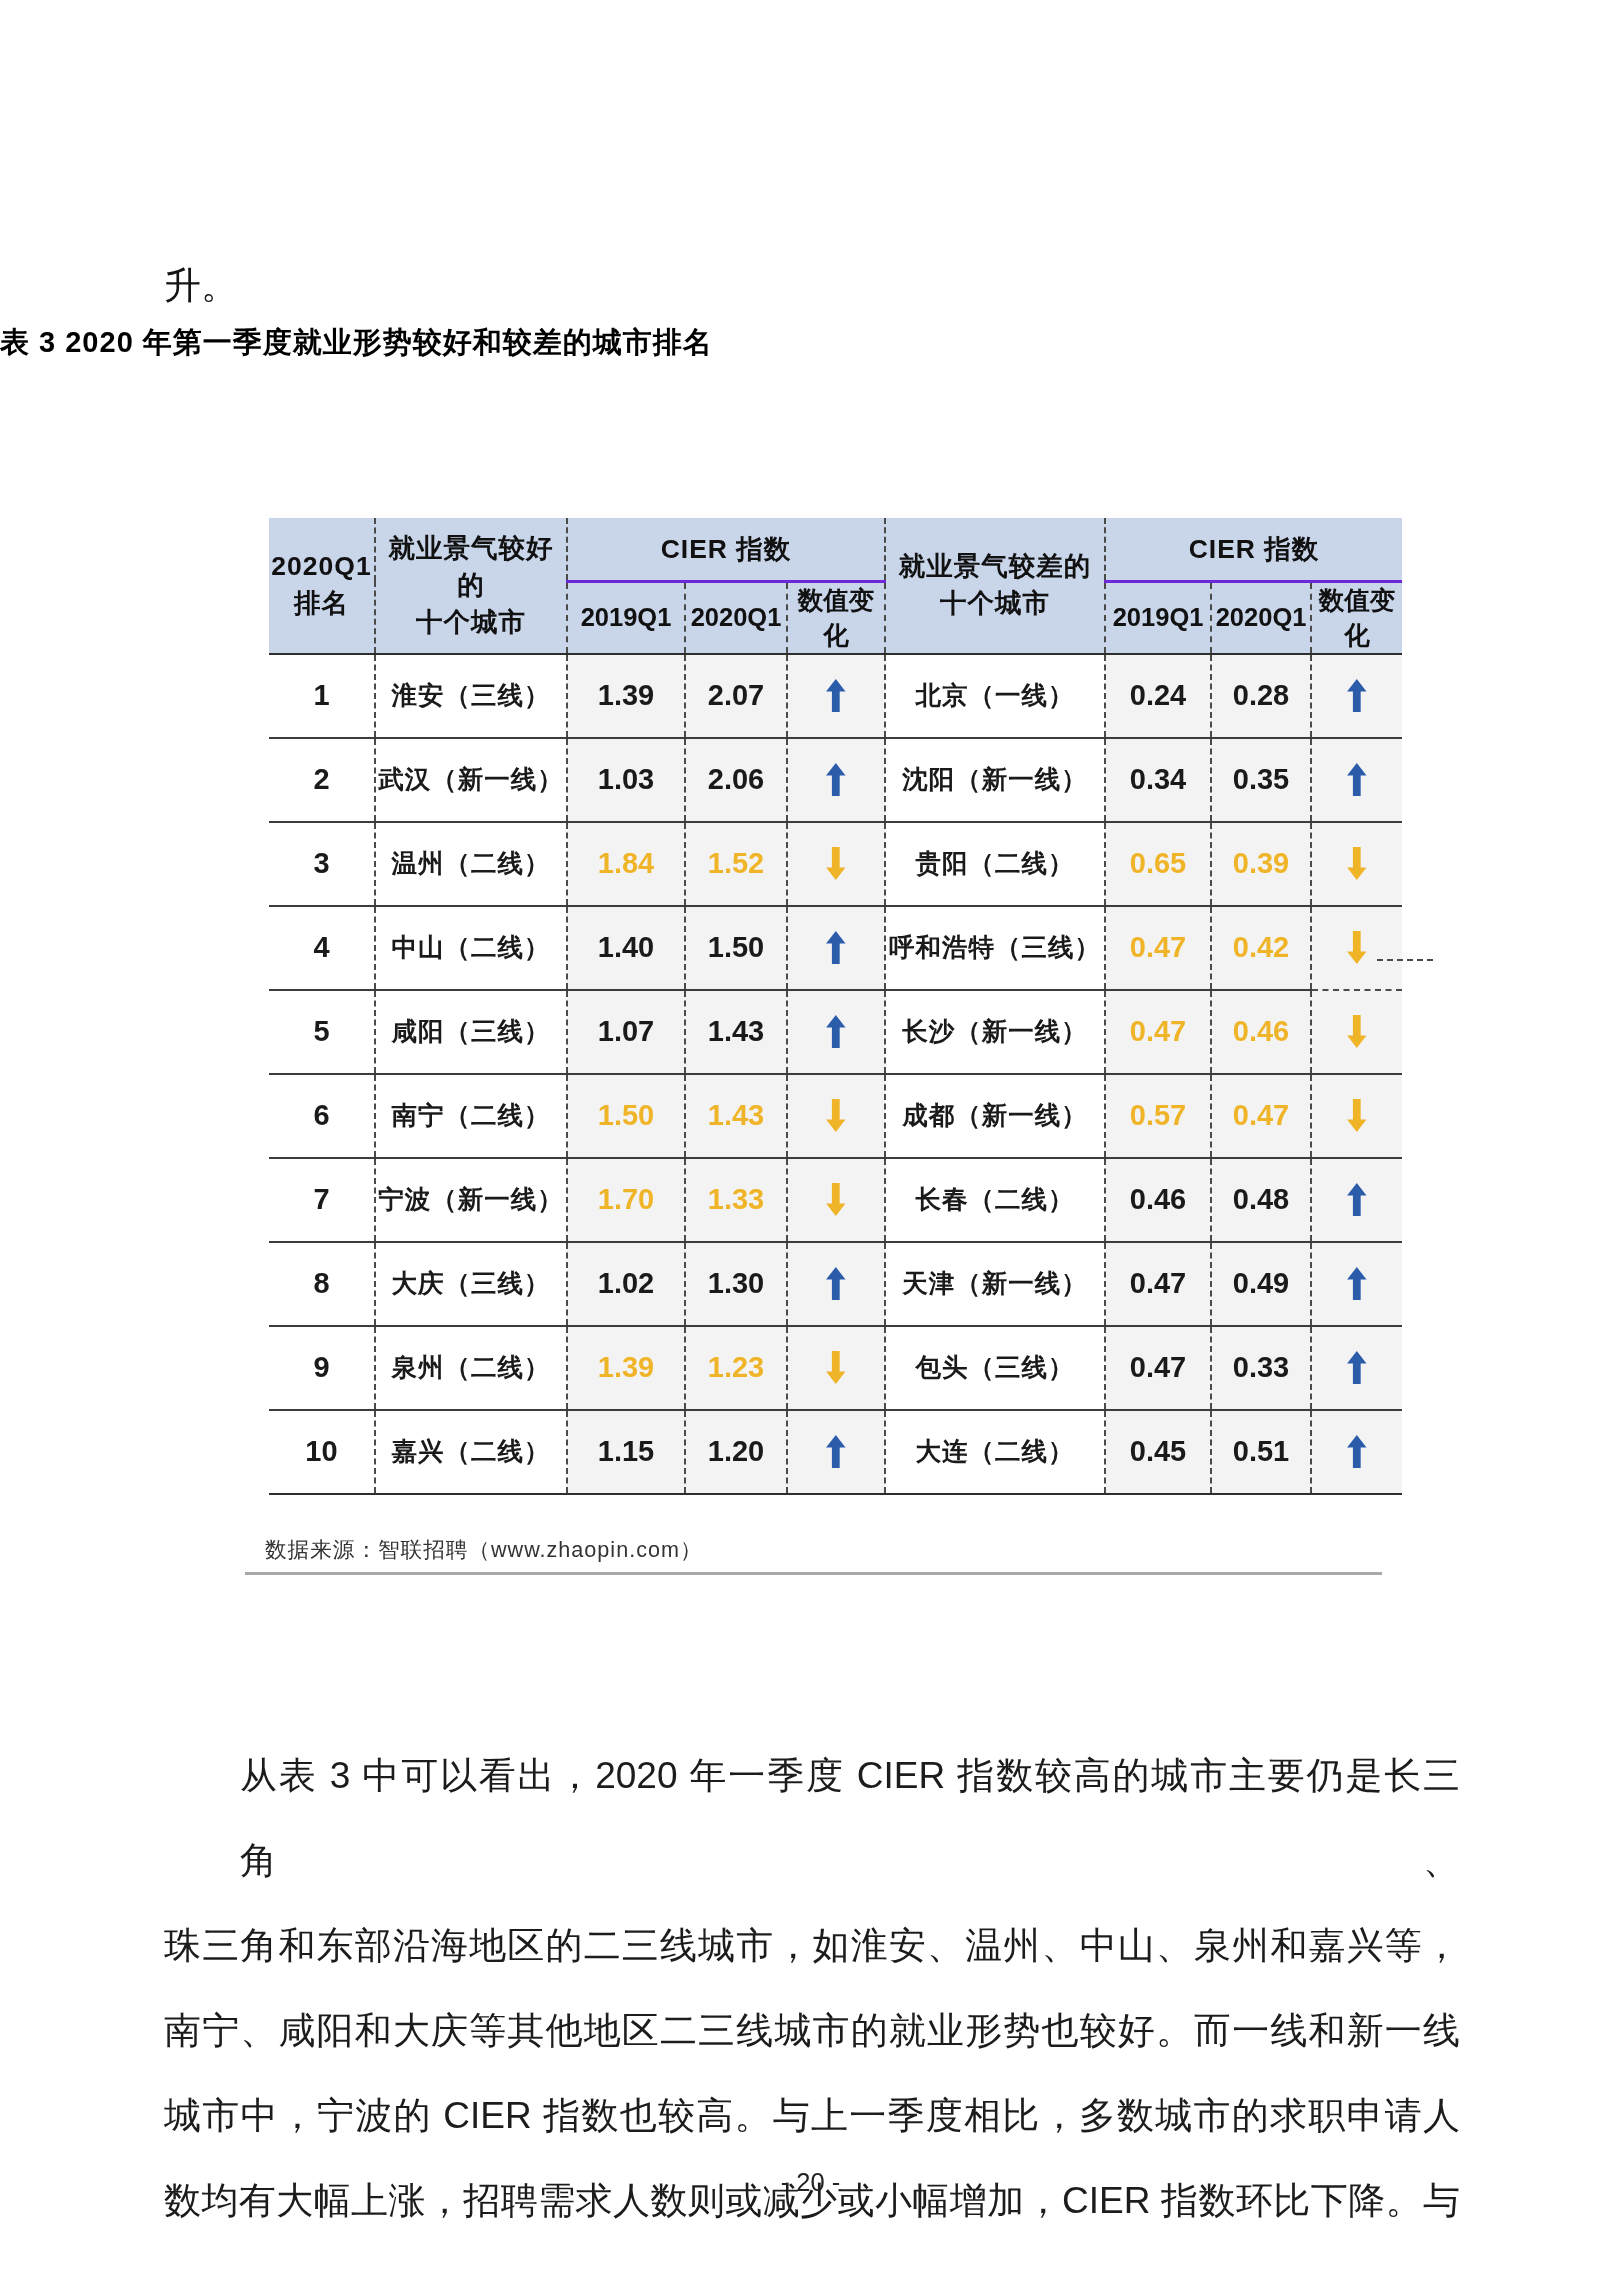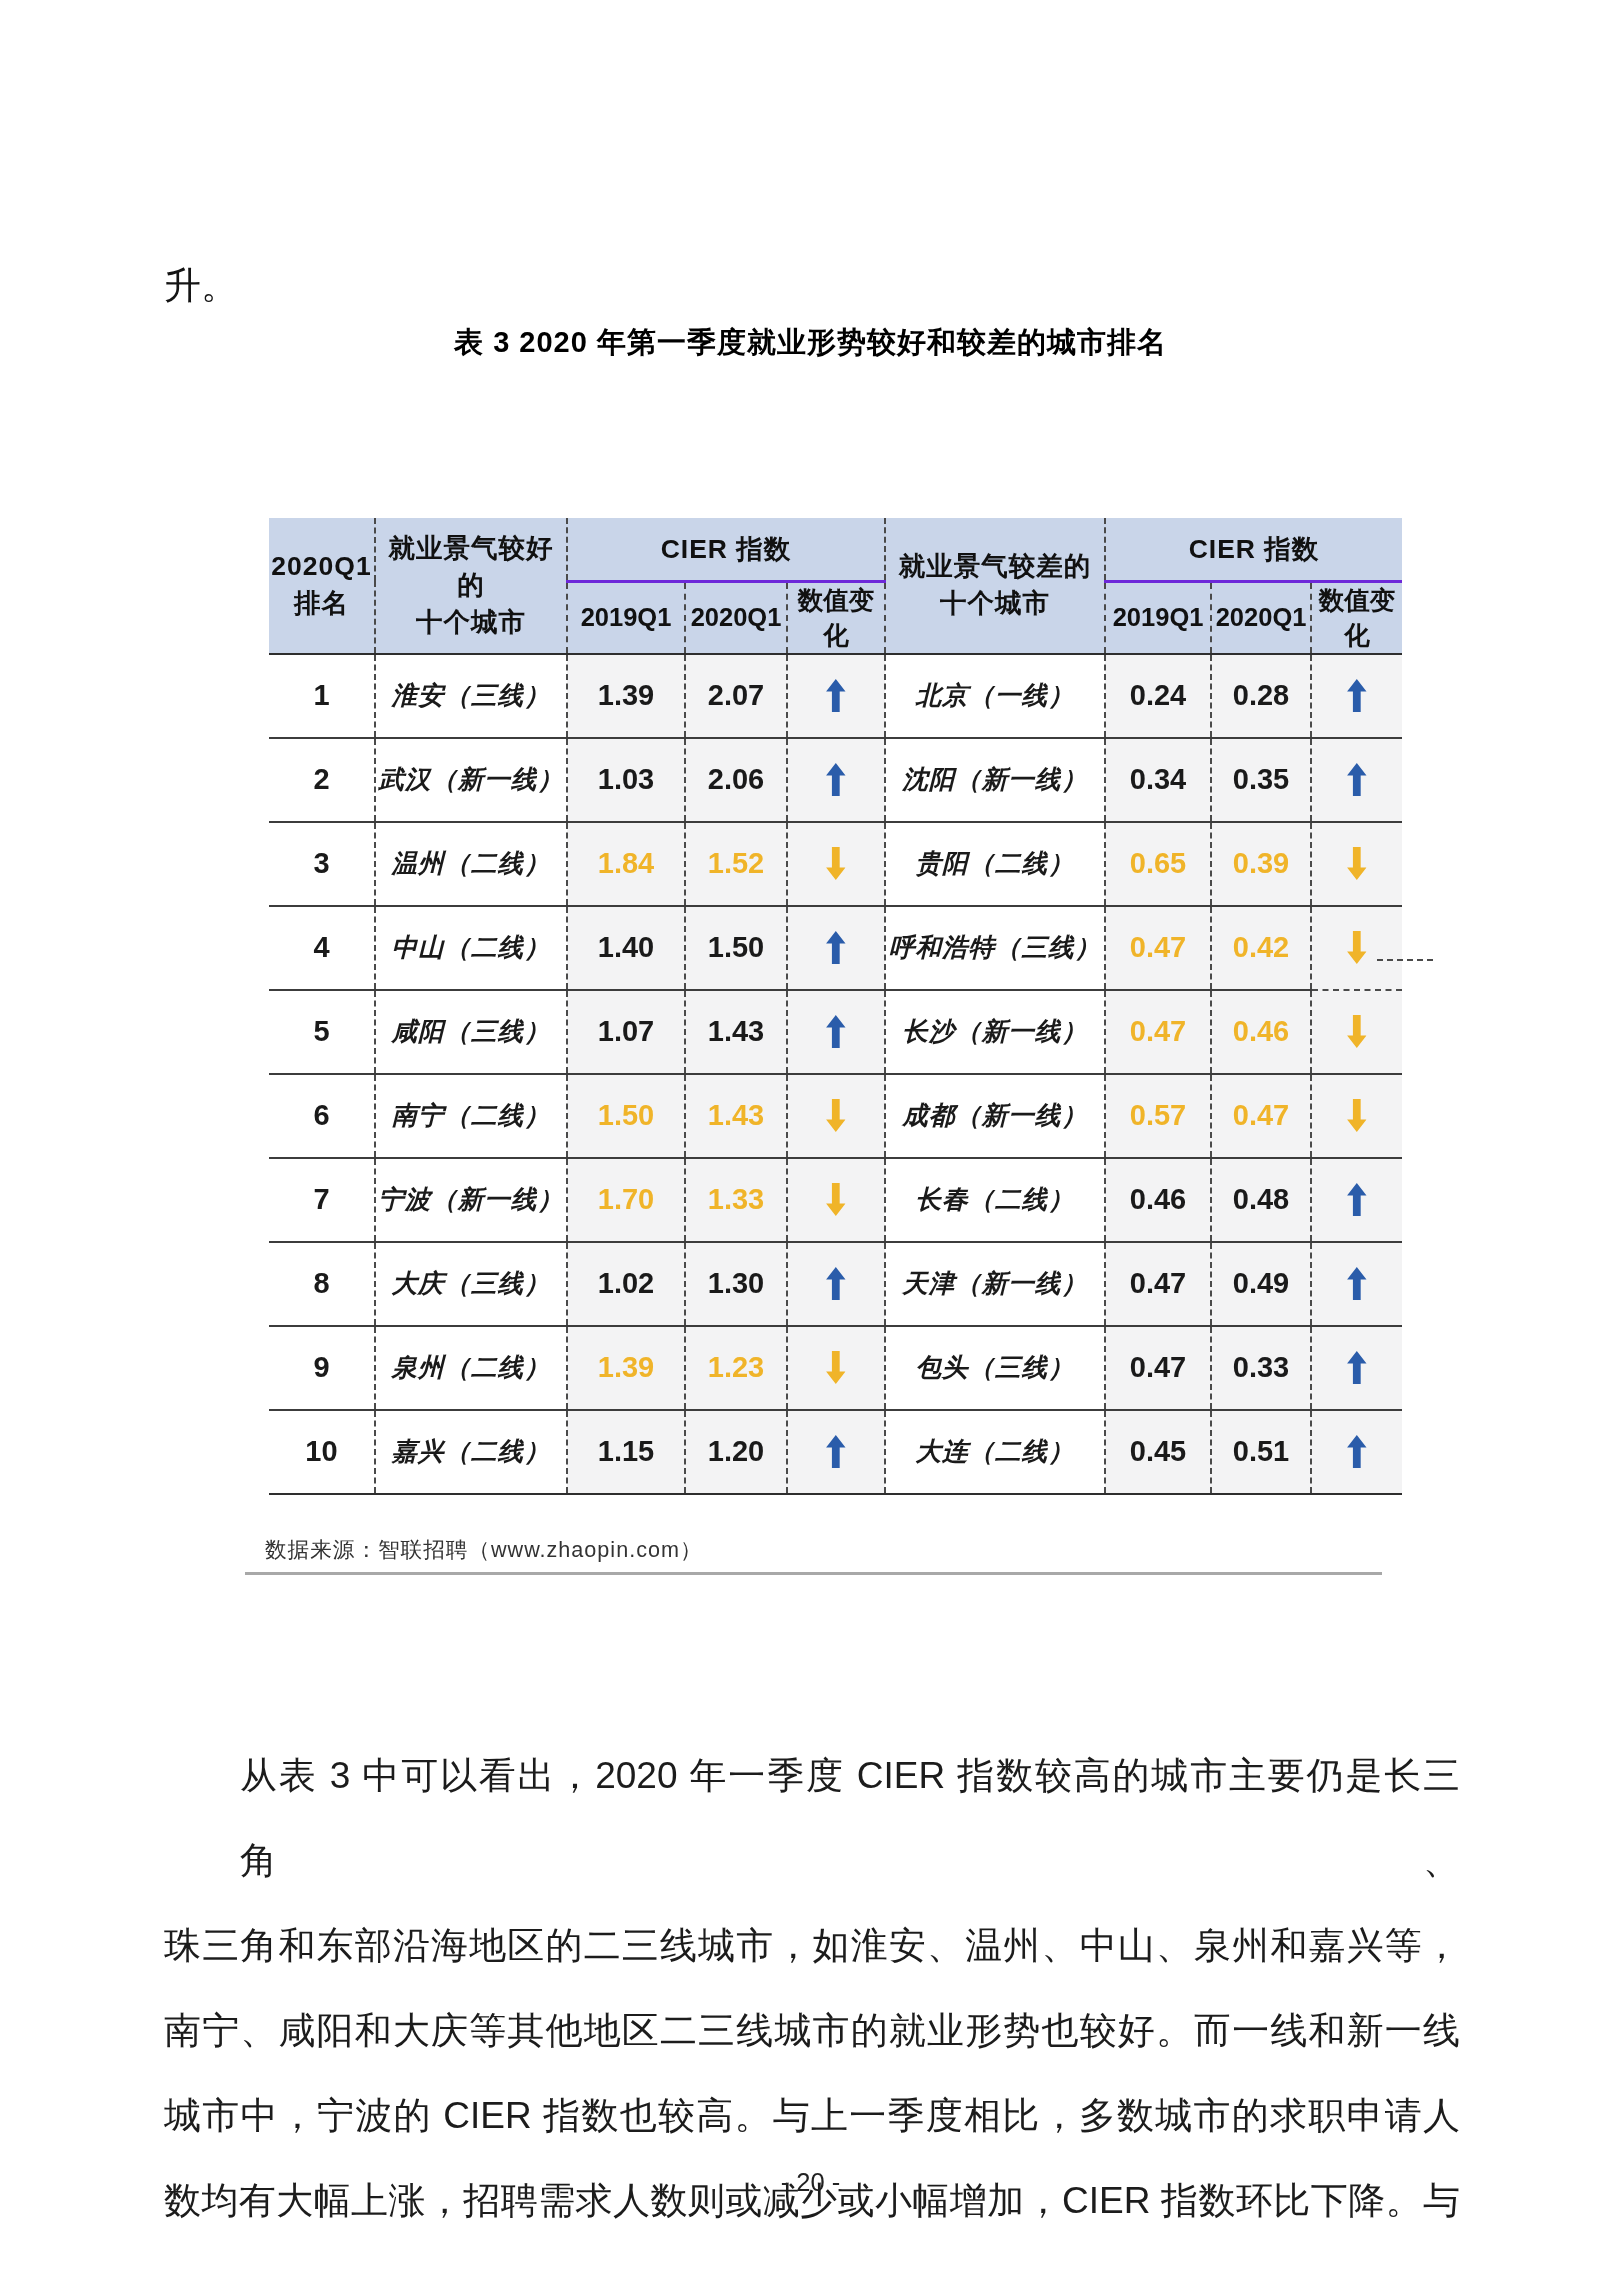--- a/index.html
+++ b/index.html
@@ -1,21 +1,21 @@
 <!DOCTYPE html>
 <html><head>
 <meta charset="utf-8">
 <style>
   * { margin:0; padding:0; box-sizing:border-box; }
   html,body { background:#ffffff; }
   body { font-family:"Liberation Sans","DejaVu Sans",sans-serif; }
   .page { position:relative; width:1621px; height:2293px; background:#ffffff; overflow:hidden; }
 
   .top-text { position:absolute; left:164px; top:261px; font-size:37px; color:#141414; }
-  .caption  { position:absolute; left:0; top:323px; width:100%; text-align:center;
+  .caption  { position:absolute; left:0; top:323px; width:100%; 
               font-size:29px; font-weight:bold; color:#000; letter-spacing:1px; }
 
   .banner { position:absolute; left:245px; top:382px; width:1132px; height:102px;
             background:#1b4a9a; display:flex; align-items:center; justify-content:center; }
   .banner span { color:#ffffff; font-size:41px; font-weight:bold; letter-spacing:2.9px; }
 
   .rank-table { position:absolute; left:245px; top:518px; width:1132px;
                 border-collapse:collapse; table-layout:fixed;margin-left:24px; }
   th,td { text-align:center; vertical-align:middle; }
   thead th { background:#c9d5e9; font-weight:bold; color:#111; border-left:2px dashed #4a4a4a; }
@@ -23,21 +23,21 @@
   th.group { height:63px; font-size:26.5px; border-bottom:3px solid #6d28d9; letter-spacing:1px; }
   th.sub   { height:57px; font-size:25.5px; }
   th.rowhead div { font-size:26.5px; line-height:1.4; letter-spacing:1px; }
 
   tbody td { height:84px; border-top:2px solid #3c3c3c; border-left:2px dashed #4a4a4a;
              font-weight:bold; color:#1a1a1a; }
   tbody td:first-child { border-left:none; }
   tbody tr:first-child td { border-top:2.9px solid #2e2e2e; }
   tbody tr:last-child td  { border-bottom:2.9px solid #2e2e2e; }
   td.rank  { font-size:29px; background:#ffffff; }
-  td.city  { font-size:25.5px; background:#ffffff; letter-spacing:1px;font-style:italic; }
+  td.city  { font-size:25.5px; background:#ffffff; letter-spacing:1px; }
   td.num   { font-size:29px; background:#f3f3f4; }
   td.arrow { background:#f3f3f4; }
   td.yellow { color:#f0b429; }
   .arrow-up   { color:#2a5caa; }
   .arrow-down { color:#f0b429; }
   .arr { display:inline-block; vertical-align:middle; }
   .arr.down { transform:rotate(180deg); }
   td.dash-top { border-top-style:dashed; border-top-color:#4a4a4a; }
   .dash-ext { position:absolute; left:1377px; top:959px; width:56px; height:0;
               border-top:2px dashed #4a4a4a; }

